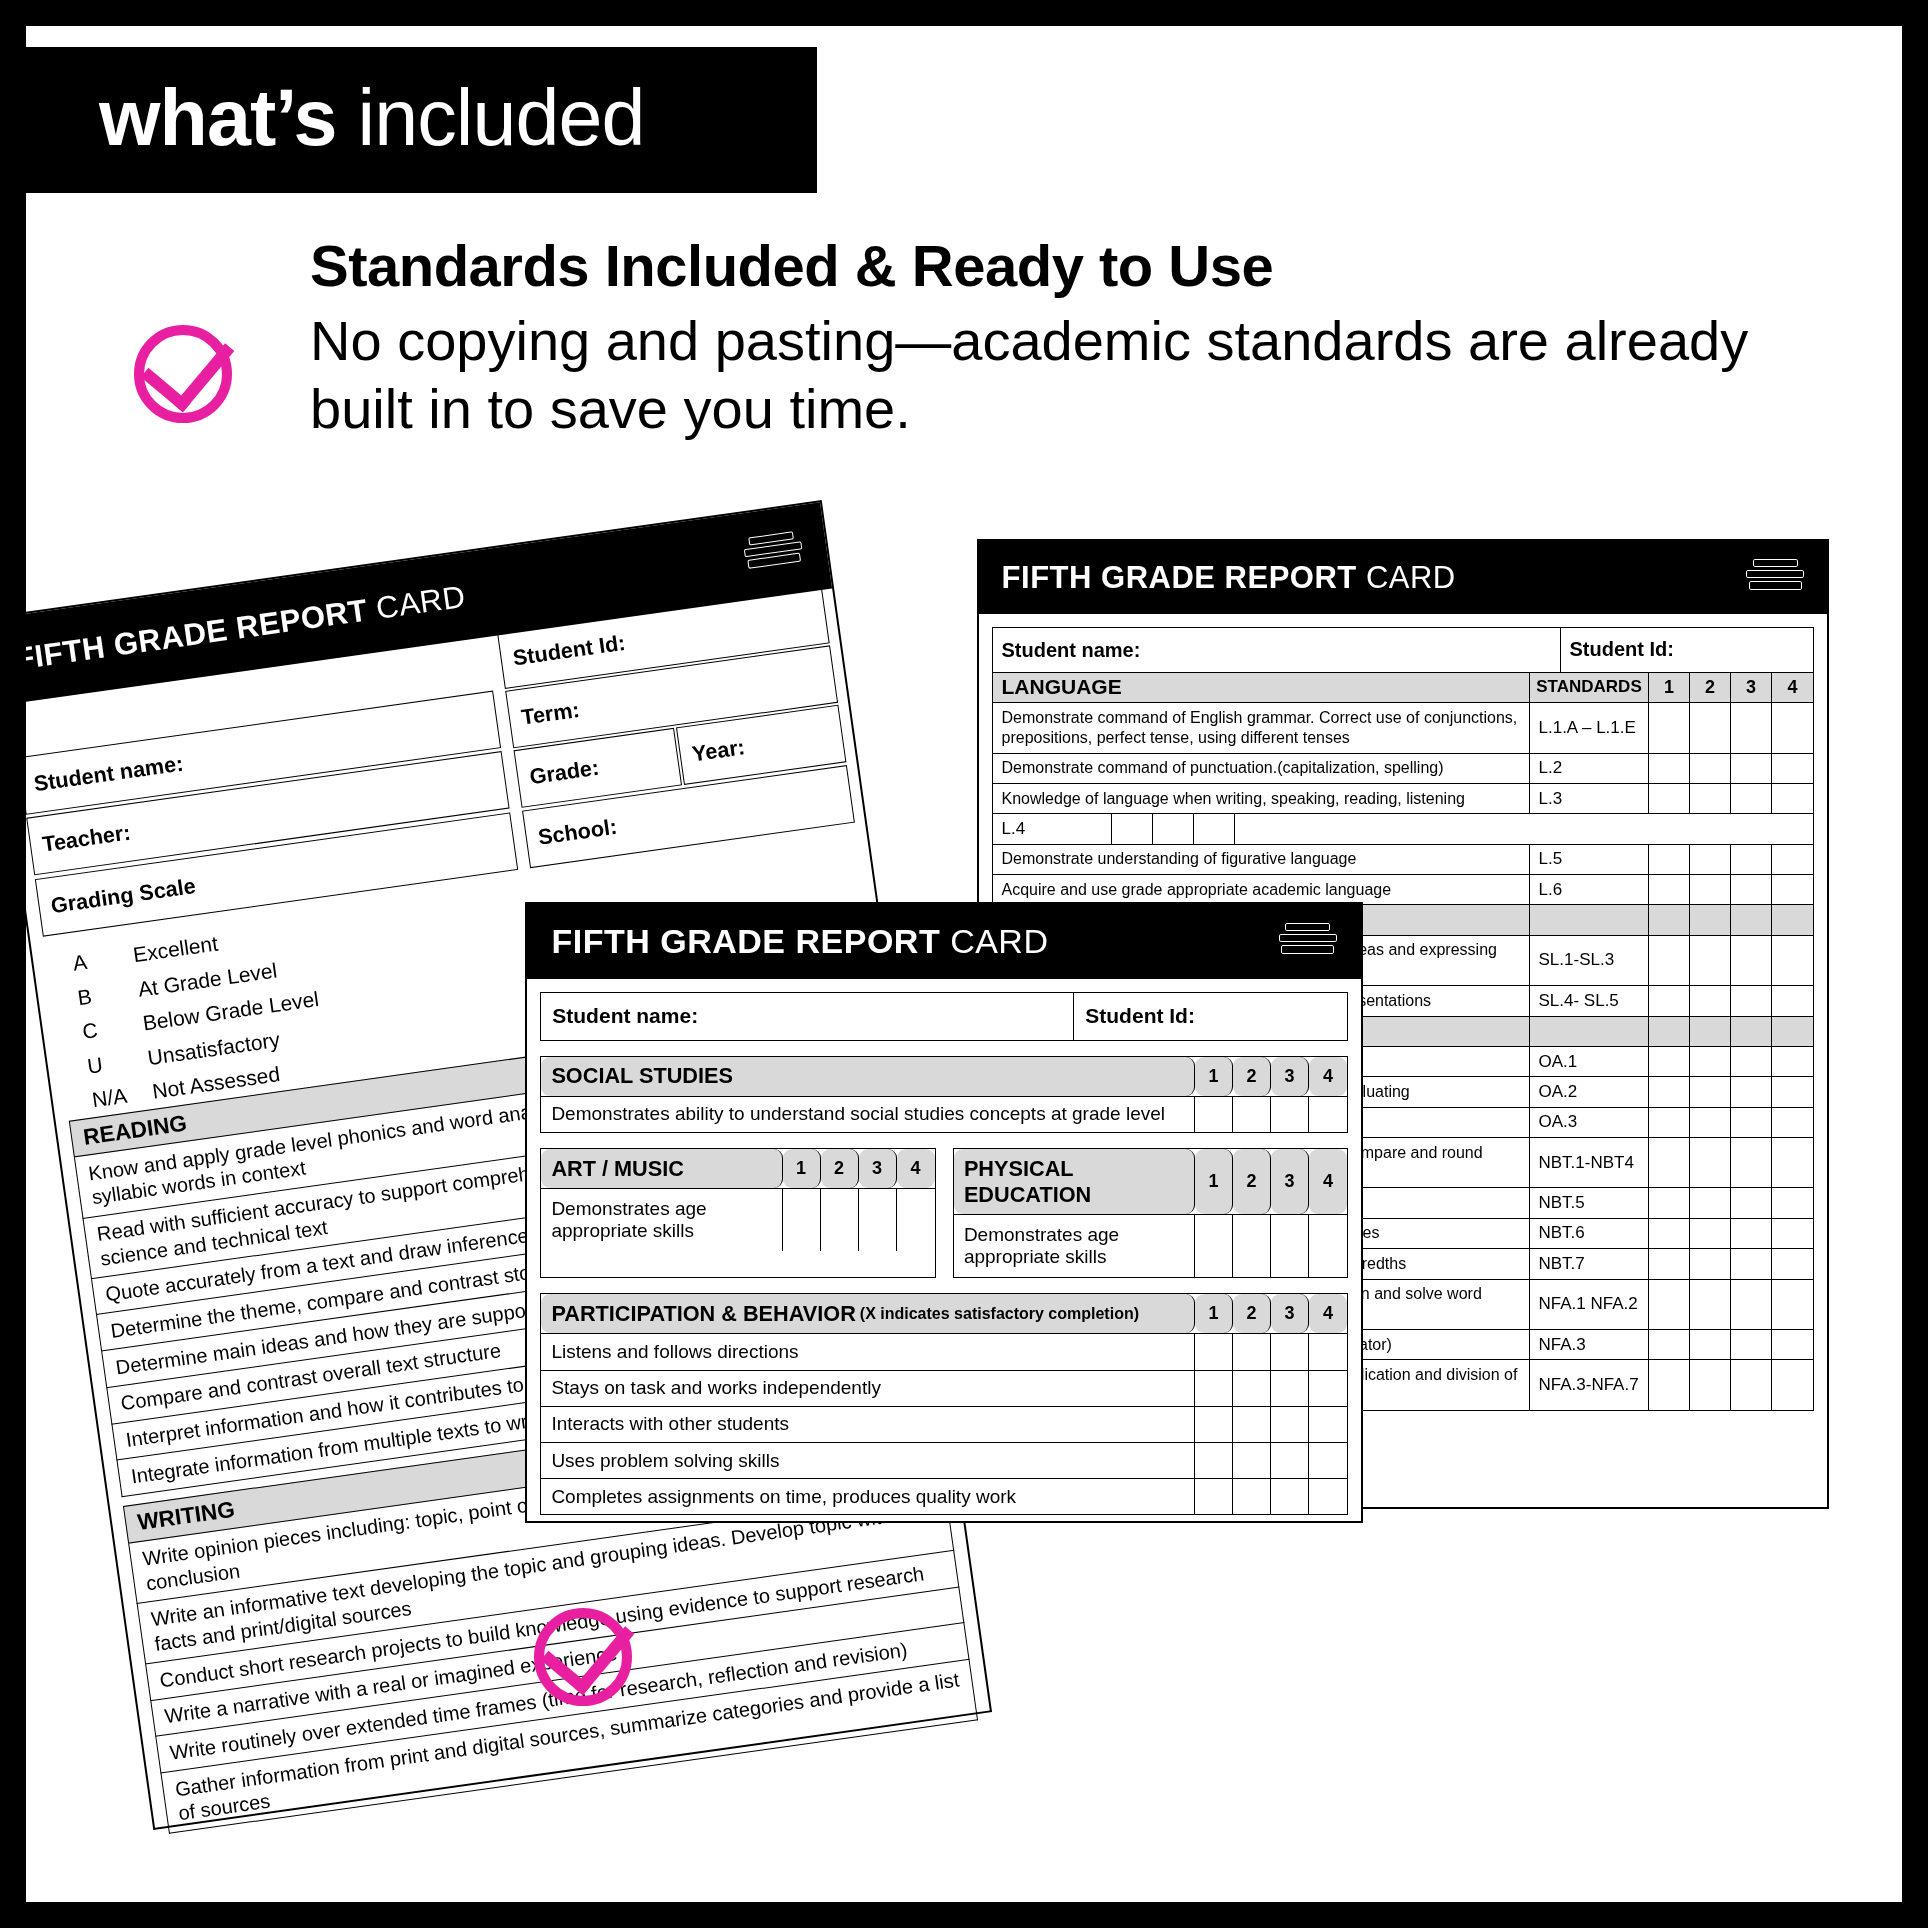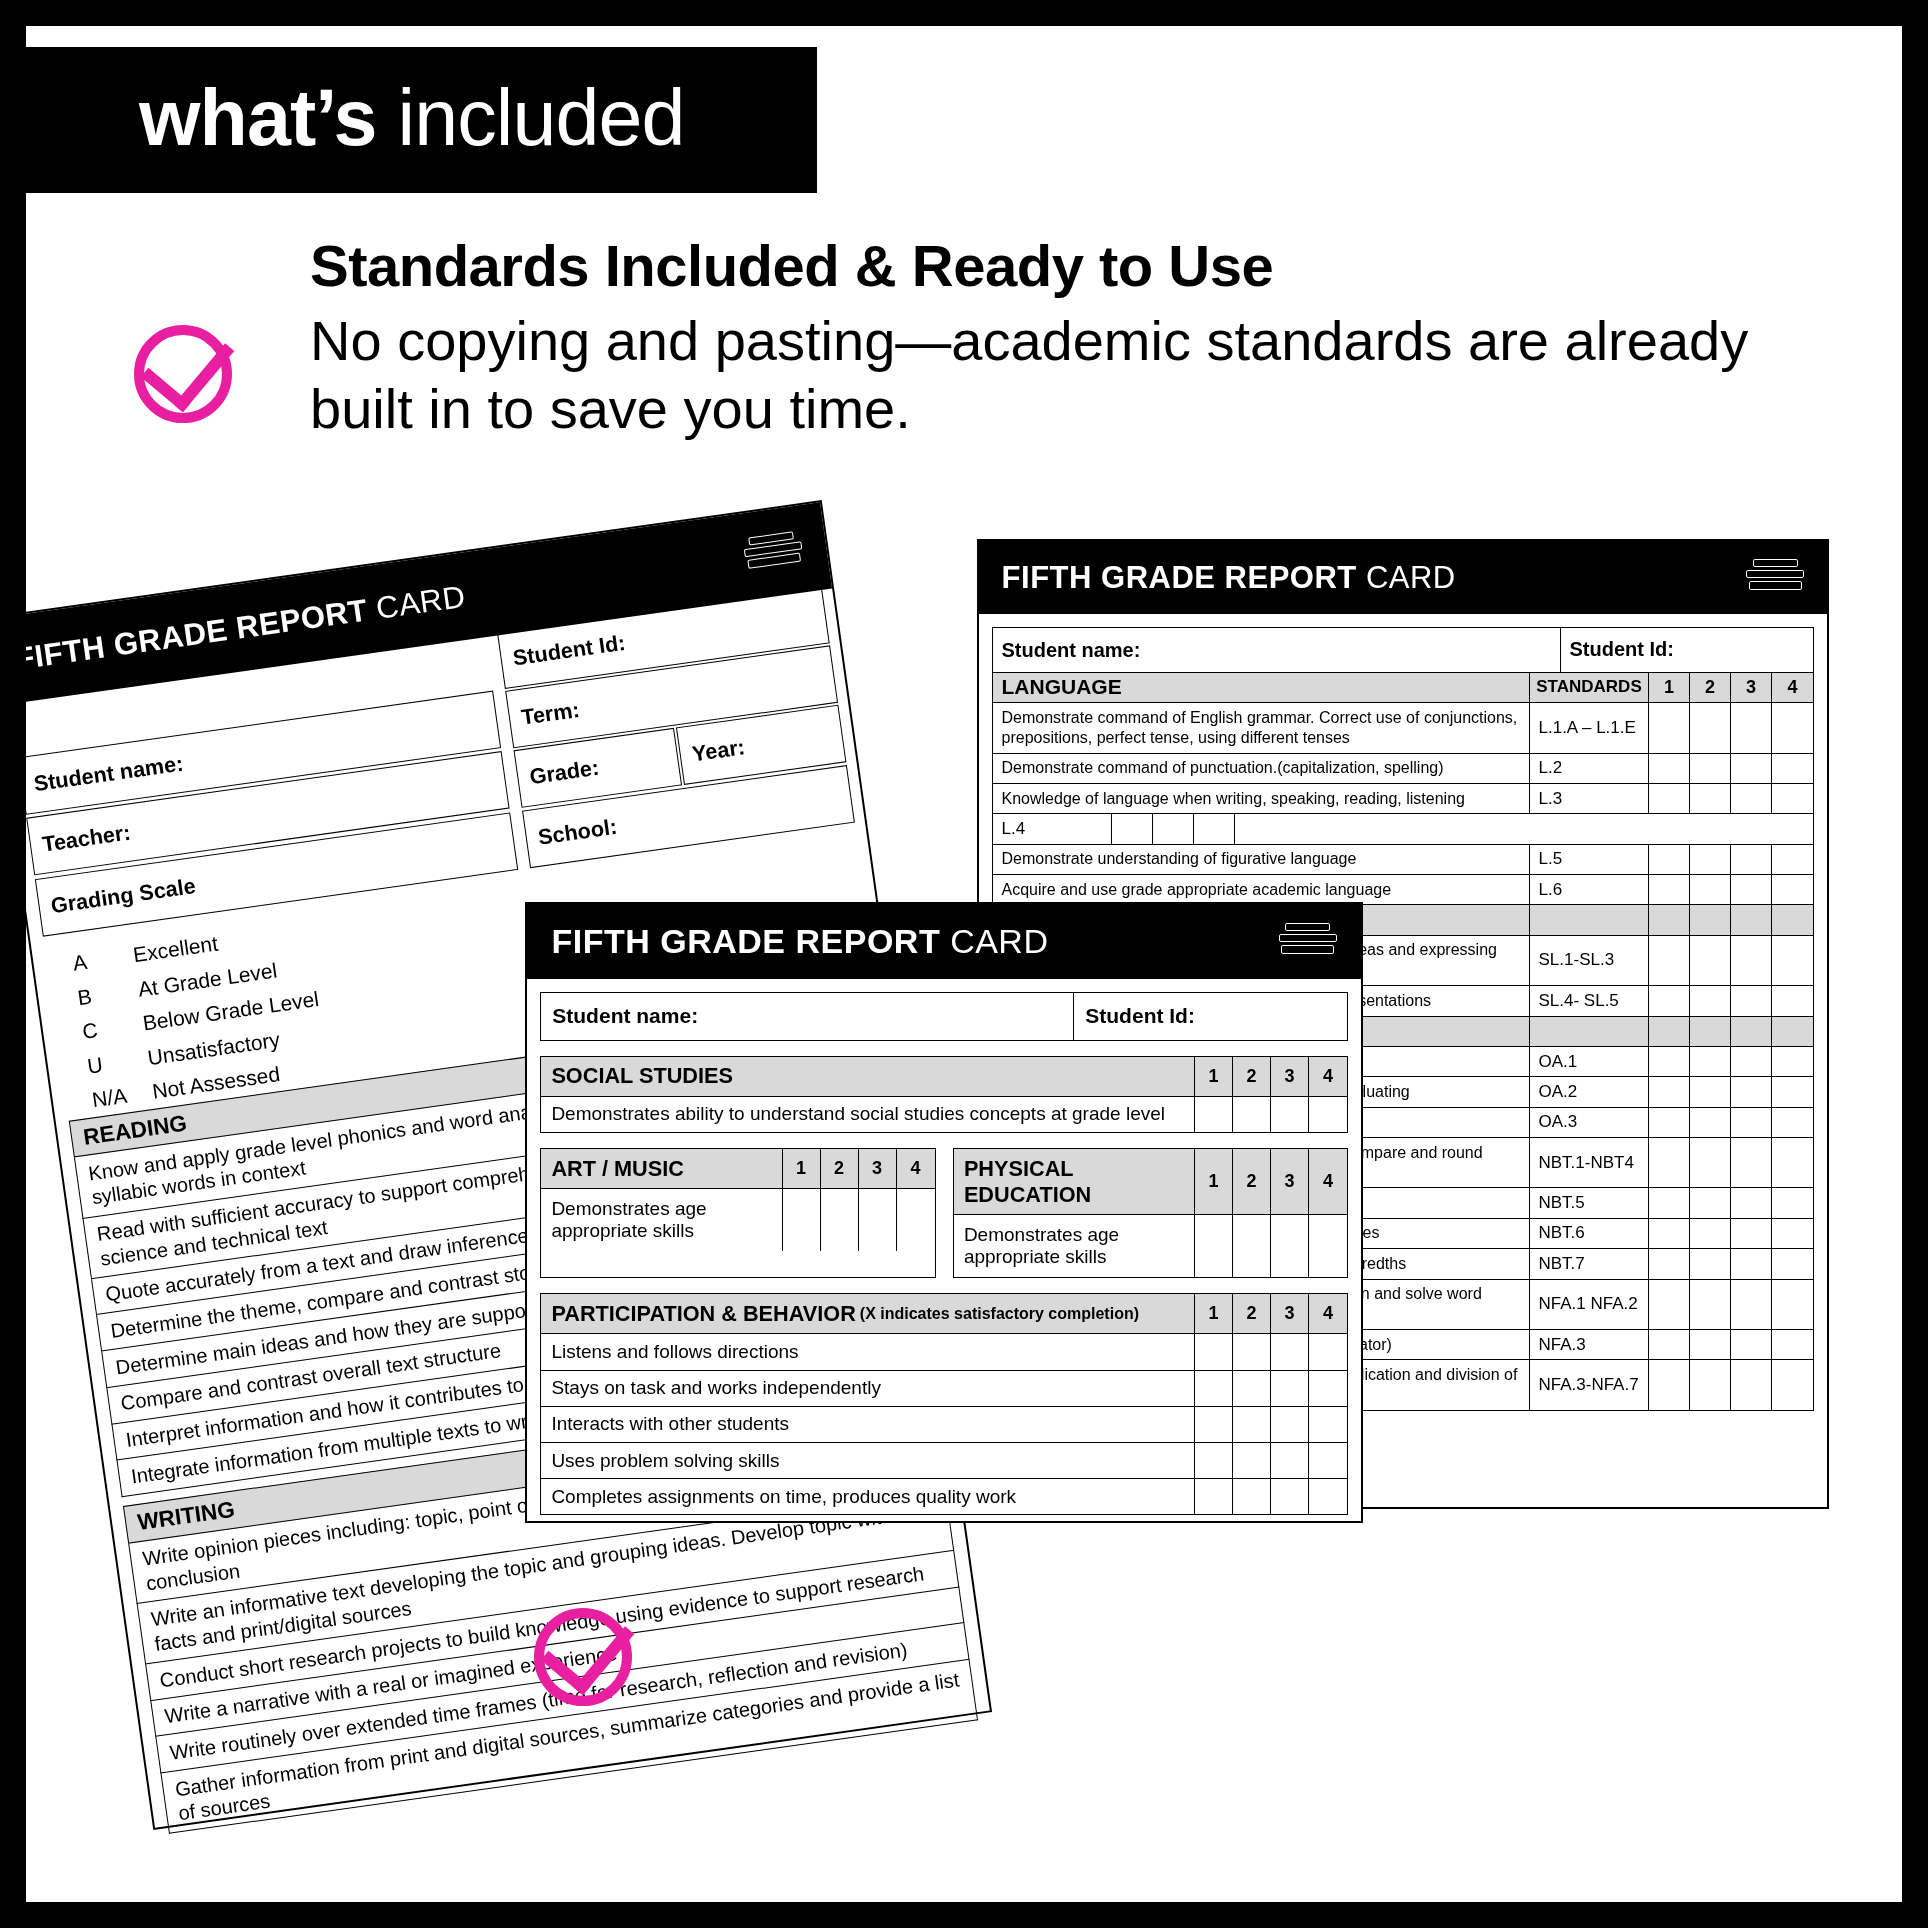--- a/index.html
+++ b/index.html
@@ -14,21 +14,21 @@
     background:#fff;overflow:hidden;
   }
   
   .hdr-banner{
     position:absolute;left:0;top:21px;width:791px;height:146px;background:#000;
   }
   .hdr-banner .txt{
     position:absolute;left:73px;top:26px;color:#fff;font-size:79px;line-height:90px;
     letter-spacing:-0.9px;white-space:nowrap;
   }
-  .hdr-banner .txt b{font-weight:700;margin-left:40px;}
+  .hdr-banner .txt b{font-weight:700;}
   .hdr-banner .txt span{font-weight:400;}
 
   
   .check{
     position:absolute;width:98px;height:98px;border:10.4px solid #e81fa0;border-radius:50%;
     box-sizing:border-box;
   }
   .check .tick{
     position:absolute;left:16px;top:-11.3px;width:43px;height:68px;
     border-right:12.2px solid #e81fa0;border-bottom:12.2px solid #e81fa0;
@@ -83,21 +83,21 @@
   #cardB .grey{background:#d9d9d9;font-weight:700;}
 
   
   #cardC{left:499px;top:876px;width:838px;height:621px;}
   #cardC .card-hd{height:75px;padding:0 24.5px;}
   #cardC .inner{padding:13px;}
   #cardC .t{border:1.9px solid #000;border-top:none;}
   #cardC .r{display:flex;border-top:1.9px solid #000;}
   #cardC .lbl{flex:1;font-size:19px;padding:6.6px 10.4px;box-sizing:border-box;display:flex;align-items:center;border-right:1.9px solid #000;}
   #cardC .lbl:last-child{border-right:none;}
-  #cardC .hd{background:#d9d9d9;font-weight:700;font-size:21.7px;}
+  #cardC .hd{background:#d9d9d9;font-weight:700;font-size:21.7px;border-radius:9px;}
   #cardC .b{width:38px;border-right:1.9px solid #000;box-sizing:border-box;display:flex;align-items:center;justify-content:center;font-size:18px;font-weight:700;}
   #cardC .b:last-child{border-right:none;}
   #cardC .two{display:flex;gap:17px;margin-top:15px;}
   #cardC .half{flex:1;border:1.9px solid #000;border-top:none;}
   #cardC .small{font-size:16px;font-weight:400;}
 </style>
 </head>
 <body>
 
 <div id="page">

